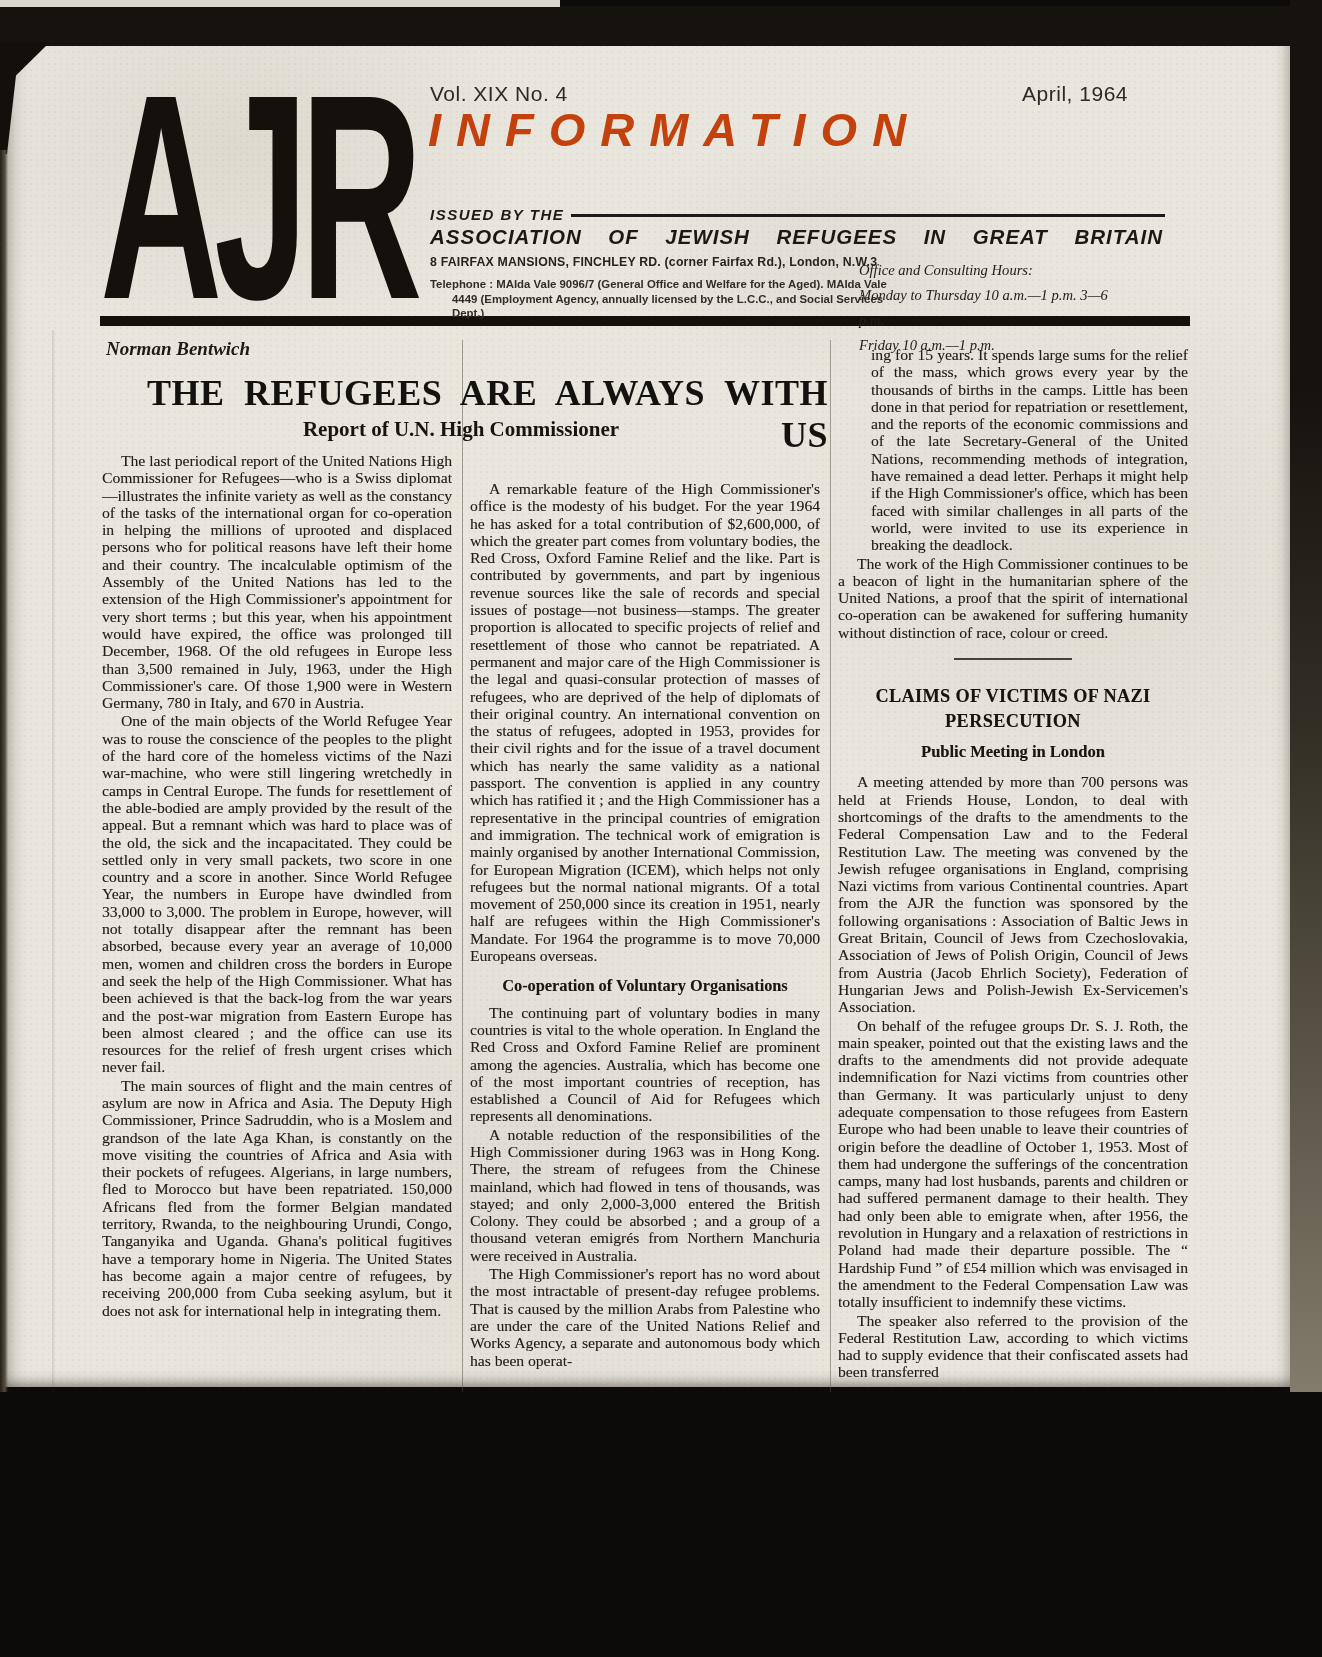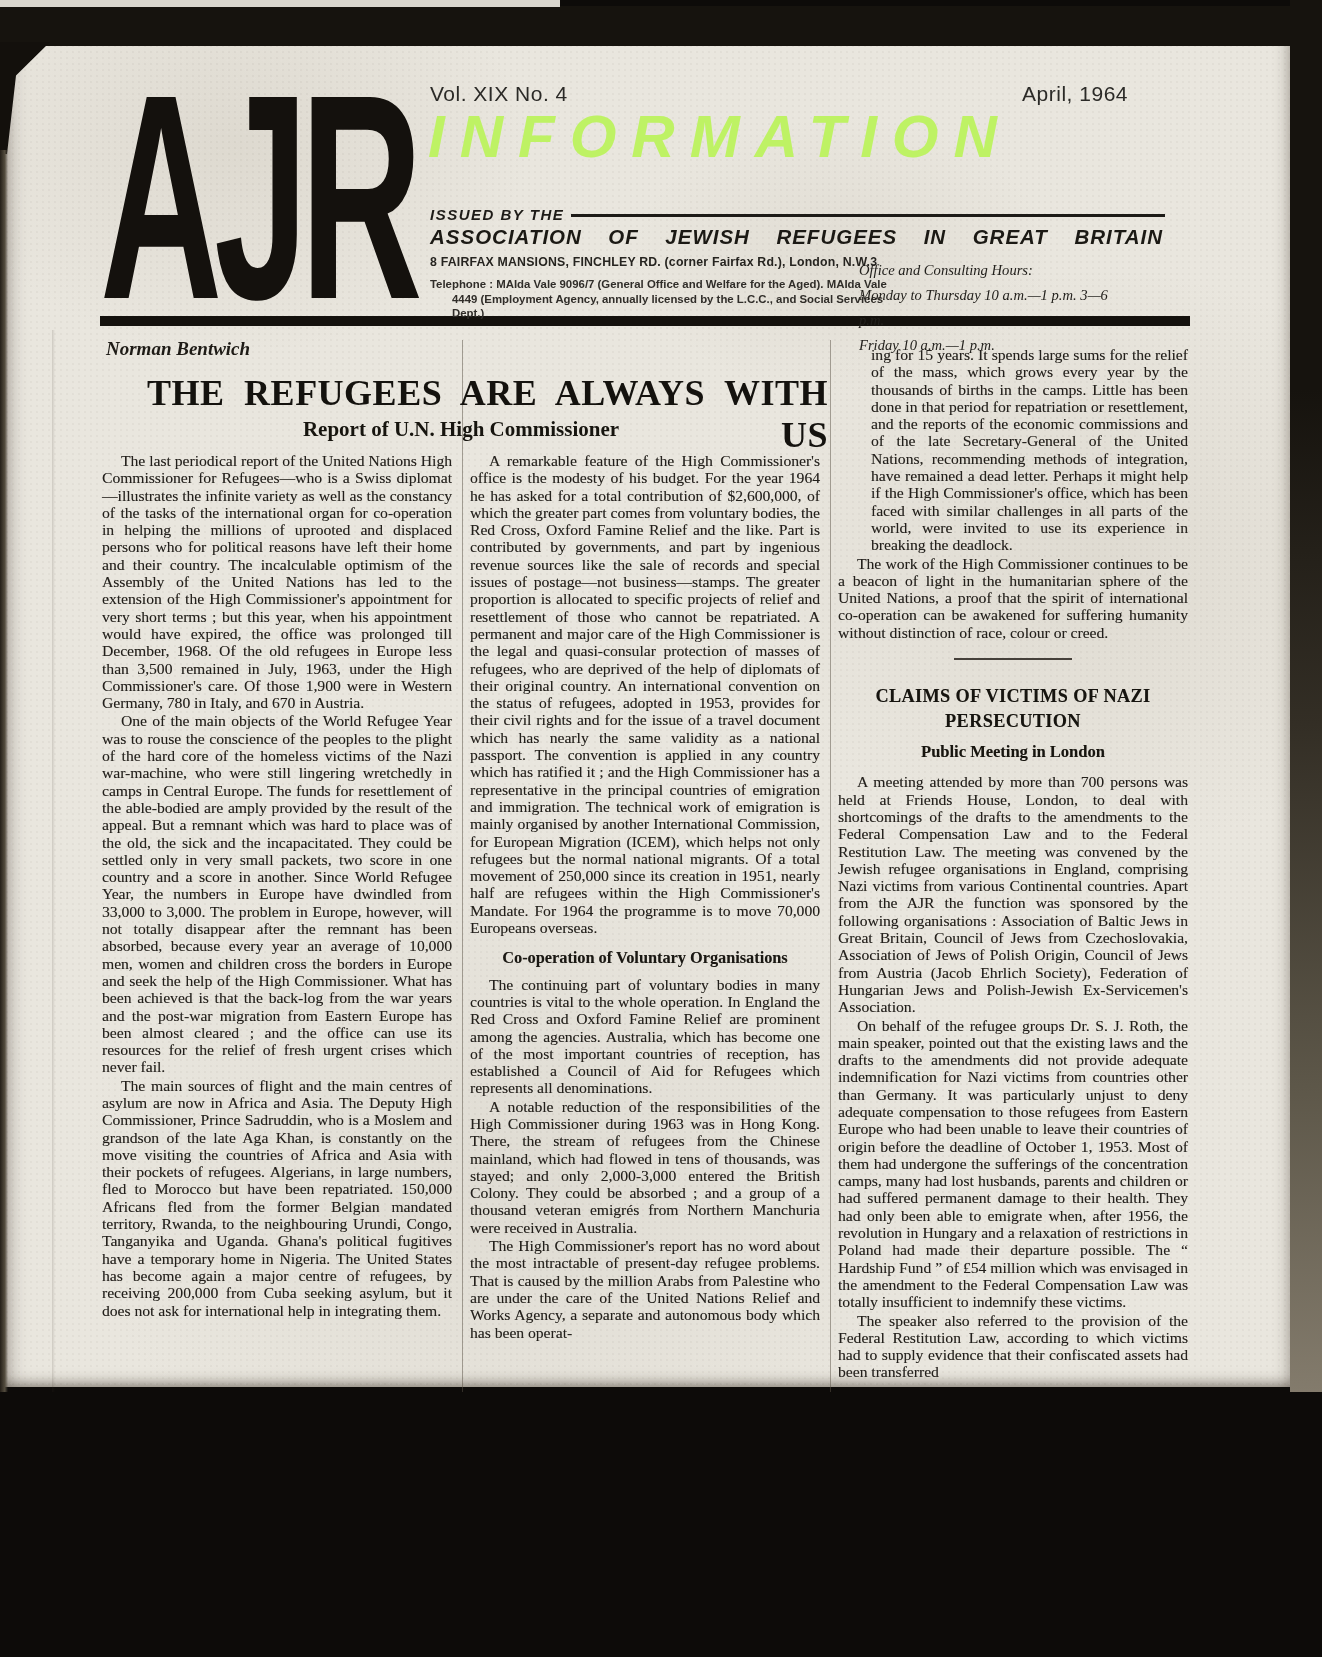--- a/index.html
+++ b/index.html
@@ -30,23 +30,23 @@
             background:linear-gradient(90deg,#241f18,#534c3e 60%,rgba(83,76,62,0));}
   .crease{position:absolute;left:52px;top:330px;width:3px;height:1240px;z-index:2;
             background:linear-gradient(90deg,rgba(60,50,40,.16),rgba(60,50,40,0));}
   
   .logo{position:absolute;left:100px;top:84px;z-index:5;color:#14110d;
         font-family:"Liberation Sans",sans-serif;font-weight:bold;font-size:292px;line-height:.78;
         letter-spacing:-14px;transform:scaleX(.58);transform-origin:left top;}
   .masthead-rule{position:absolute;left:100px;top:316px;width:1090px;height:10px;background:#14110d;z-index:5;}
   .vol-row{position:absolute;left:430px;top:82px;width:698px;display:flex;justify-content:space-between;z-index:5;
         font-family:"Liberation Sans",sans-serif;font-size:21px;color:#2b2a27;letter-spacing:.5px;}
-  .nl-title{position:absolute;left:428px;top:102px;width:745px;z-index:5;color:#bef264;
+  .nl-title{position:absolute;left:428px;top:102px;width:745px;z-index:5;color:#c2410c;
         font-family:"Liberation Sans",sans-serif;font-style:italic;font-weight:bold;
-        font-size:60px;letter-spacing:15px;white-space:nowrap;}
+        font-size:47px;letter-spacing:15px;white-space:nowrap;}
   .issued-row{position:absolute;left:430px;top:206px;width:735px;display:flex;align-items:center;gap:7px;z-index:5;
         font-family:"Liberation Sans",sans-serif;font-style:italic;font-weight:bold;
         font-size:15px;letter-spacing:1.5px;color:#1d1b17;}
   .issued-line{flex:1;height:3px;background:#1d1b17;margin-top:2px;}
   .org{position:absolute;left:430px;top:225px;width:733px;z-index:5;color:#1b1914;
         font-family:"Liberation Sans",sans-serif;font-style:italic;font-weight:bold;
         font-size:20.5px;letter-spacing:1px;text-align:justify;text-align-last:justify;}
   .addr{position:absolute;left:430px;top:255px;width:450px;z-index:5;color:#262420;
         font-family:"Liberation Sans",sans-serif;font-weight:bold;font-size:12.3px;letter-spacing:.2px;}
   .tel{position:absolute;left:430px;top:277px;width:452px;z-index:5;color:#302d29;
@@ -60,21 +60,21 @@
   .headline{position:absolute;left:102px;top:364px;width:718px;margin:8px;z-index:5;text-align:right;
         font-size:36px;font-weight:bold;letter-spacing:.5px;word-spacing:10px;color:#14120e;}
   .subheadline{position:absolute;left:102px;top:417px;width:718px;margin:0;z-index:5;text-align:center;
         font-size:21px;font-weight:bold;color:#17150f;}
   .col{position:absolute;top:452px;width:350px;z-index:5;color:#221f1b;
         font-size:15.6px;line-height:17.3px;text-align:justify;
         text-shadow:.2px .2px 0 rgba(45,40,33,.4);}
   .col p{margin:0 0 1px;text-indent:19px;}
   .col p.noindent{text-indent:0;margin-left:33px;}
   .col1{left:102px;}
-  .col2{left:470px;}
+  .col2{left:470px;margin-top:28px;}
   .col3{left:838px;top:346px;}
   .colrule{position:absolute;top:340px;width:1px;height:1205px;background:rgba(90,82,70,.5);z-index:4;}
   .r1{left:462px;}
   .r2{left:830px;}
   .crosshead{margin:13px 0 9px;text-align:center;font-size:16.3px;font-weight:bold;color:#1a1813;}
   .divider{width:118px;height:2px;background:#45403a;margin:17px auto 24px;}
   .claims-h{margin:0 12px 4px;text-align:center;font-size:18.2px;line-height:25px;font-weight:bold;
         letter-spacing:.4px;color:#16140f;}
   .claims-sh{margin:9px 0 13px;text-align:center;font-size:16.5px;font-weight:bold;color:#17150f;}
   .continued{margin-top:7px;text-align:center;font-style:italic;font-size:15.5px;color:#201d18;}

